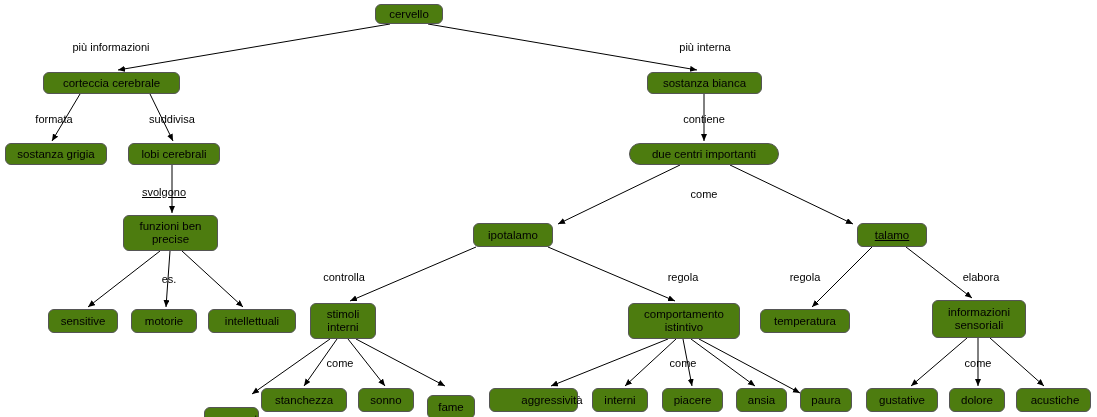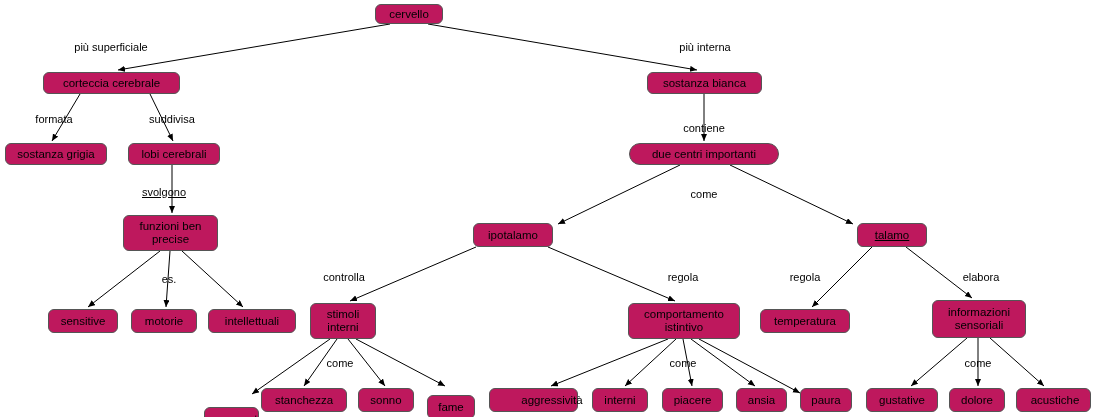--- a/index.html
+++ b/index.html
@@ -20,21 +20,21 @@
     left: 0;
     top: 0;
     width: 1097px;
     height: 417px;
   }
   .node {
     position: absolute;
     box-sizing: border-box;
     border: 1px solid #555555;
     border-radius: 6px;
-    background: #be185d;
+    background: #4d7c0f;
     color: #000000;
     font-size: 11.5px;
     line-height: 13px;
     text-align: center;
     display: flex;
     align-items: center;
     justify-content: center;
     padding: 2px 5px;
     white-space: pre-line;
   }
@@ -81,25 +81,25 @@
         <line x1="676" y1="339" x2="625" y2="386" stroke="#000000" stroke-width="1" marker-end="url(#arrow)"></line>
         <line x1="683" y1="339" x2="692" y2="386" stroke="#000000" stroke-width="1" marker-end="url(#arrow)"></line>
         <line x1="691" y1="339" x2="755" y2="386" stroke="#000000" stroke-width="1" marker-end="url(#arrow)"></line>
         <line x1="699" y1="339" x2="800" y2="393" stroke="#000000" stroke-width="1" marker-end="url(#arrow)"></line>
         <line x1="967" y1="338" x2="911" y2="386" stroke="#000000" stroke-width="1" marker-end="url(#arrow)"></line>
         <line x1="978" y1="338" x2="978" y2="386" stroke="#000000" stroke-width="1" marker-end="url(#arrow)"></line>
         <line x1="990" y1="338" x2="1044" y2="386" stroke="#000000" stroke-width="1" marker-end="url(#arrow)"></line>
       </g>
   </svg>
   <div id="labels">
-      <div class="linklabel" style="left: 111px; top: 47px;">più superficiale</div>
+      <div class="linklabel" style="left: 111px; top: 47px;">più informazioni</div>
       <div class="linklabel" style="left: 705px; top: 47px;">più interna</div>
       <div class="linklabel" style="left: 54px; top: 119px;">formata</div>
       <div class="linklabel" style="left: 172px; top: 119px;">suddivisa</div>
-      <div class="linklabel" style="left: 704px; top: 119px; margin-top: 9px;">contiene</div>
+      <div class="linklabel" style="left: 704px; top: 119px;">contiene</div>
       <div class="linklabel" style="left: 164px; top: 192px; text-decoration: underline;">svolgono</div>
       <div class="linklabel" style="left: 704px; top: 194px;">come</div>
       <div class="linklabel" style="left: 169px; top: 279px;">es.</div>
       <div class="linklabel" style="left: 344px; top: 277px;">controlla</div>
       <div class="linklabel" style="left: 683px; top: 277px;">regola</div>
       <div class="linklabel" style="left: 805px; top: 277px;">regola</div>
       <div class="linklabel" style="left: 981px; top: 277px;">elabora</div>
       <div class="linklabel" style="left: 340px; top: 363px;">come</div>
       <div class="linklabel" style="left: 683px; top: 363px;">come</div>
       <div class="linklabel" style="left: 978px; top: 363px;">come</div>

